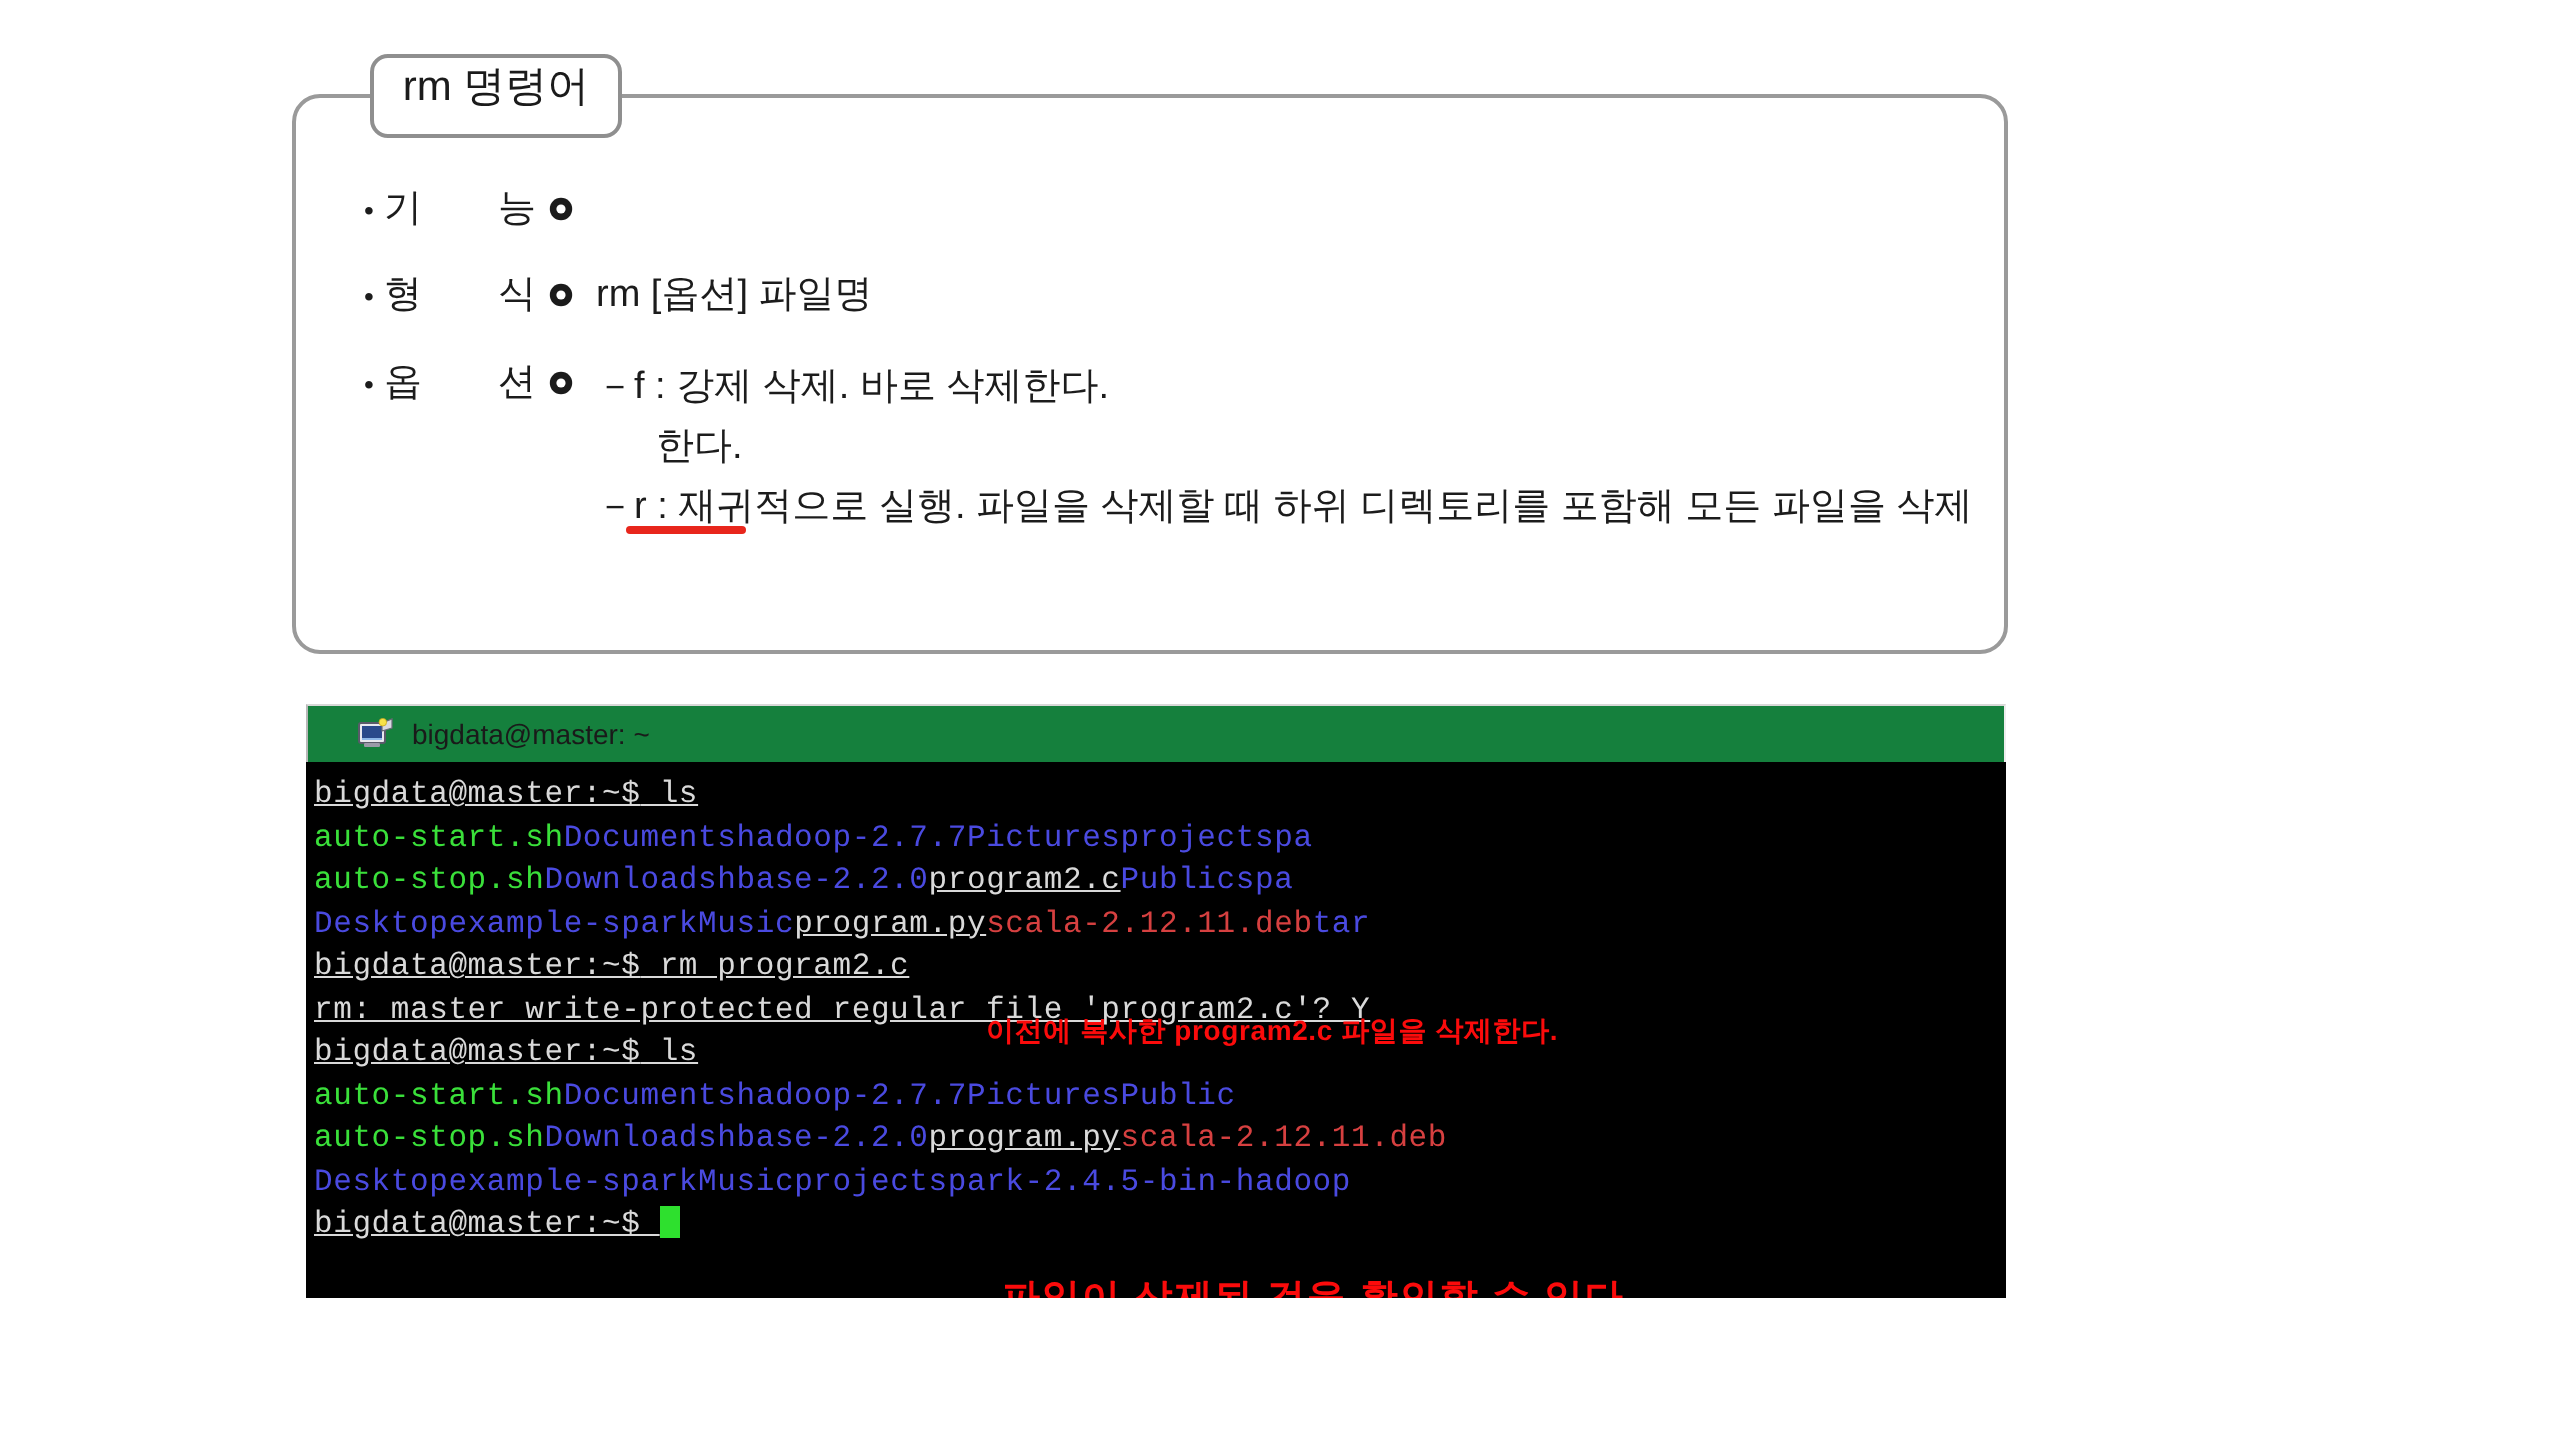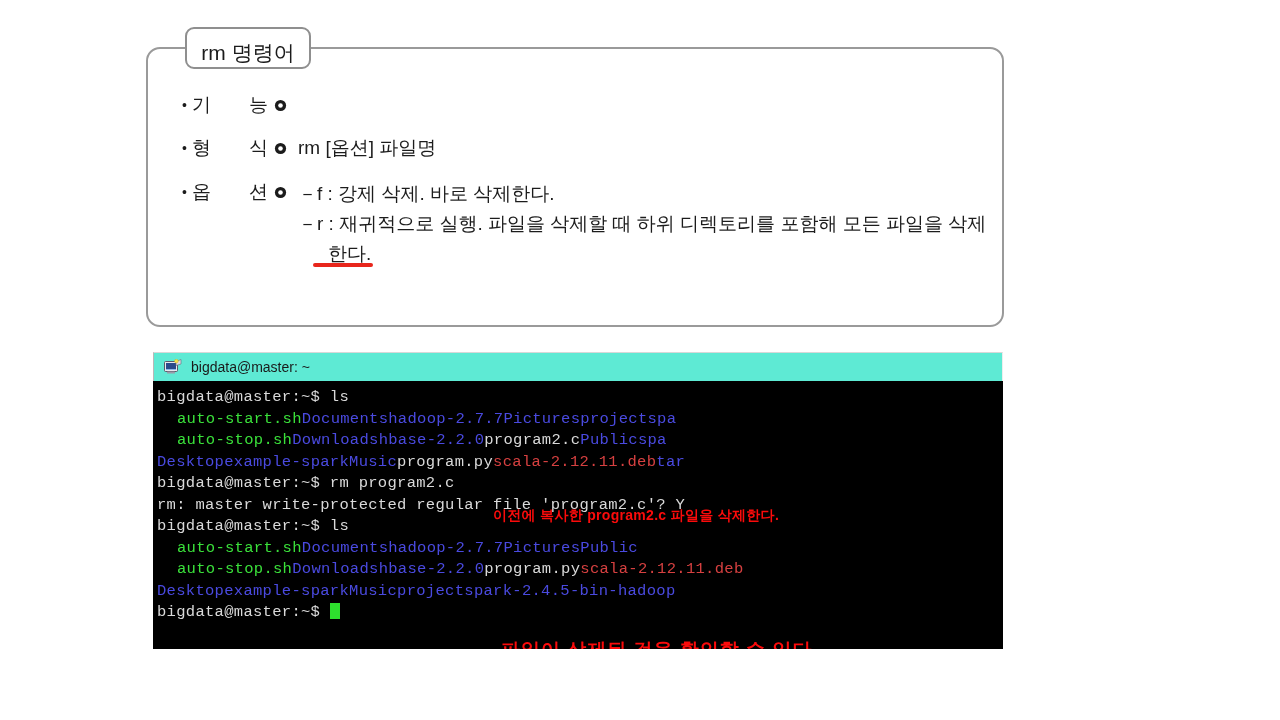--- a/index.html
+++ b/index.html
@@ -32,21 +32,21 @@
     position: absolute;
     left: 185px;
     top: 27px;
     min-width: 126px;
     height: 42px;
     border: 2px solid #8f8f8f;
     border-radius: 9px;
     background: #ffffff;
     box-sizing: border-box;
     display: flex;
-    align-items: flex-end;
+    align-items: flex-start;
     justify-content: center;
     padding: 0 14px;
     font-size: 21px;
     color: #1b1b1b;
     letter-spacing: 0px;
     z-index: 5;
   }
 
   
   .bullet-row {
@@ -111,27 +111,27 @@
   
   #terminal-window {
     position: absolute;
     left: 153px;
     top: 352px;
     width: 850px;
     z-index: 2;
   }
   #terminal-titlebar {
     height: 29px;
-    background: #5eead4;
+    background: #15803d;
     border-left: 1px solid #b8b8b8;
     border-top: 1px solid #d8d8d8;
     border-right: 1px solid #ededed;
     display: flex;
     align-items: center;
-    padding-left: 10px;
+    padding-left: 25px;
     box-sizing: border-box;
     text-align: right;
   }
   #terminal-title-icon {
     width: 19px;
     height: 17px;
     margin-right: 8px;
     flex: 0 0 auto;
   }
   #terminal-title-text {
@@ -149,22 +149,22 @@
     overflow: hidden;
     font-family: "Liberation Mono", "DejaVu Sans Mono", monospace;
     font-size: 15.5px;
     line-height: 21.5px;
     letter-spacing: 0.3px;
   }
   .term-line {
     white-space: pre;
     color: #d8d8d8;
   }
-  .c-white  { color: #d9d9d9; }
-  .c-green  { color: #3ae03a; margin-left: 20px; }
+  .c-white  { color: #d9d9d9; text-decoration: underline; }
+  .c-green  { color: #3ae03a; }
   .c-blue   { color: #4a4ae0; text-align: center; }
   .c-red    { color: #d64040; text-align: center; }
   .cursor-block {
     display: inline-block;
     width: 10px;
     height: 16px;
     background: #2ee02e;
     vertical-align: -3px;
   }
 
@@ -230,22 +230,22 @@
       <span>션</span>
     </span>
     <span class="ring-icon">
       <svg width="13" height="13" viewBox="0 0 13 13" aria-hidden="true">
         <circle cx="6.5" cy="6.5" r="5.6" fill="#1b1b1b"></circle>
         <circle cx="6.5" cy="6.5" r="2.3" fill="#ffffff"></circle>
       </svg>
     </span>
     <div class="opt-lines">
       <div class="opt-line">－f : 강제 삭제. 바로 삭제한다.</div>
+      <div class="opt-line opt-cont">한다.</div>
       <div class="opt-line">－r : 재귀적으로 실행. 파일을 삭제할 때 하위 디렉토리를 포함해 모든 파일을 삭제</div>
-      <div class="opt-line opt-cont">한다.</div>
     </div>
   </div>
 </div>
 
 <div id="panel-title">
   <span>rm 명령어</span>
 </div>
 
 <div id="red-underline"></div>
 

